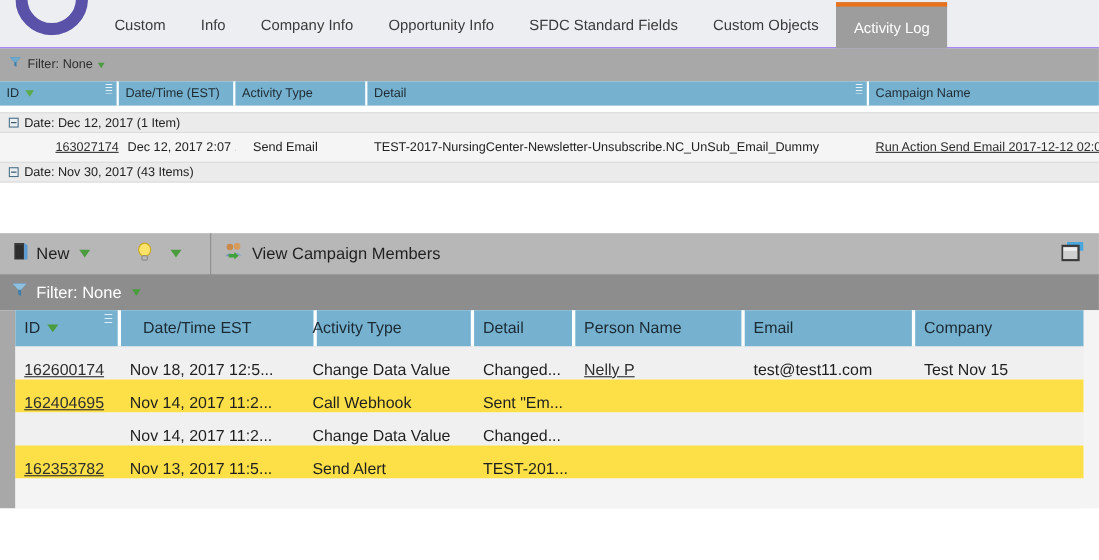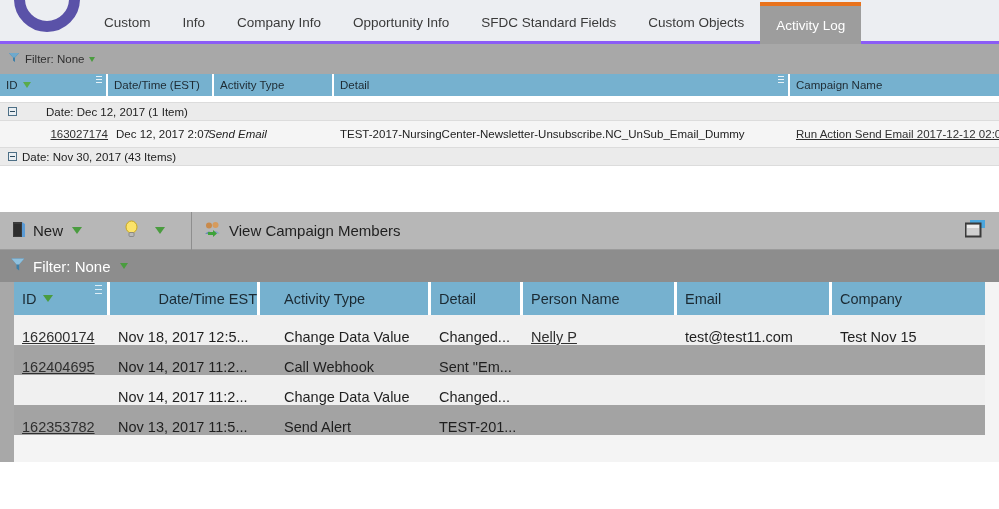--- a/index.html
+++ b/index.html
@@ -14,21 +14,21 @@
 
   
   #top-panel {
     position: absolute; left: 0; top: 0; width: 999px; height: 171px;
     background: #fff; overflow: hidden;
   }
   
   .tabstrip {
     position: absolute; left:0; top:0; width: 999px; height: 44px;
     background: #eceef2;
-    border-bottom: 3px solid #8b5cf6;
+    border-bottom: 1px solid #8b5cf6;
   }
   .logo-wrap {
     position: absolute; left: 14px; top: -34px;
     width: 66px; height: 66px; overflow: hidden;
   }
   .logo-ring {
     width: 66px; height: 66px; border-radius: 50%;
     border: 11px solid #5a52a8; background: transparent;
   }
   .tabs {
@@ -141,21 +141,21 @@
            border-top:7px solid #4a9c3f; margin-left: 6px; }
   .grip-b {
     position:absolute; right:5px; top:3px; width:7px; height:11px;
     background: repeating-linear-gradient(to bottom,#dfeef6 0 1px, transparent 1px 4px);
   }
   .row-b {
     position: absolute; left: 14px; width: 971px; height: 30px;
     font-size: 14.5px; color: #1f1f1f;
   }
   .row-b.odd  { background: #f0f0f0; }
-  .row-b.even { background: #a3a3a3; }
+  .row-b.even { background: #fde047; }
   .cell-b { position:absolute; top:0; height:44px; display:flex; align-items:center;
             padding-left: 8px; white-space: nowrap; overflow:hidden;text-align:right; }
   .pad-b {
     position: absolute; left: 14px; top: 153px; width: 971px; height: 27px; background: #f4f4f4;
   }
 </style>
 </head>
 <body>
 
 <div id="root">
@@ -217,33 +217,33 @@
       </div>
       <div class="hdr-cell" style="left:334px;width:456px;">
         <span>Detail</span>
         <span class="grip"></span>
       </div>
       <div class="hdr-cell" style="left:790px;width:199px;border-right:none;">
         <span>Campaign Name</span>
       </div>
     </div>
 
-    <div class="grp-row" style="top:102px;gap:24px;">
+    <div class="grp-row" style="top:102px;">
       <span class="exp-ico"></span>
       <span>Date: Dec 12, 2017 (1 Item)</span>
     </div>
 
     <div class="data-row-top" style="top:121px;">
       <div class="cell" style="left:0px;width:108px;padding-left:22px;justify-content:flex-end;">
         <a class="lnk">163027174</a>
       </div>
       <div class="cell" style="left:108px;width:106px;padding-left:8px;">
         <span>Dec 12, 2017 2:07 ...</span>
       </div>
-      <div class="cell" style="left:202px;width:120px;padding-left:6px;font-style:italic;">
+      <div class="cell" style="left:224px;width:120px;padding-left:6px;">
         <span>Send Email</span>
       </div>
       <div class="cell" style="left:334px;width:456px;">
         <span>TEST-2017-NursingCenter-Newsletter-Unsubscribe.NC_UnSub_Email_Dummy</span>
       </div>
       <div class="cell" style="left:790px;width:209px;">
         <a class="lnk">Run Action Send Email 2017-12-12 02:0</a>
       </div>
     </div>
 
@@ -315,21 +315,21 @@
 
     <div class="grid-wrap">
       <div class="gutter"></div>
 
       <div class="hdr-bot">
         <div class="hdr-cell-b" style="left:0px;width:96px;">
           <span>ID</span>
           <span class="sortv"></span>
           <span class="grip-b"></span>
         </div>
-        <div class="hdr-cell-b" style="left:80px;width:166px;justify-content:flex-end;">
+        <div class="hdr-cell-b" style="left:108px;width:166px;">
           <span>Date/Time EST</span>
         </div>
         <div class="hdr-cell-b" style="left:262px;width:155px;">
           <span>Activity Type</span>
         </div>
         <div class="hdr-cell-b" style="left:417px;width:92px;">
           <span>Detail</span>
         </div>
         <div class="hdr-cell-b" style="left:509px;width:154px;">
           <span>Person Name</span>

